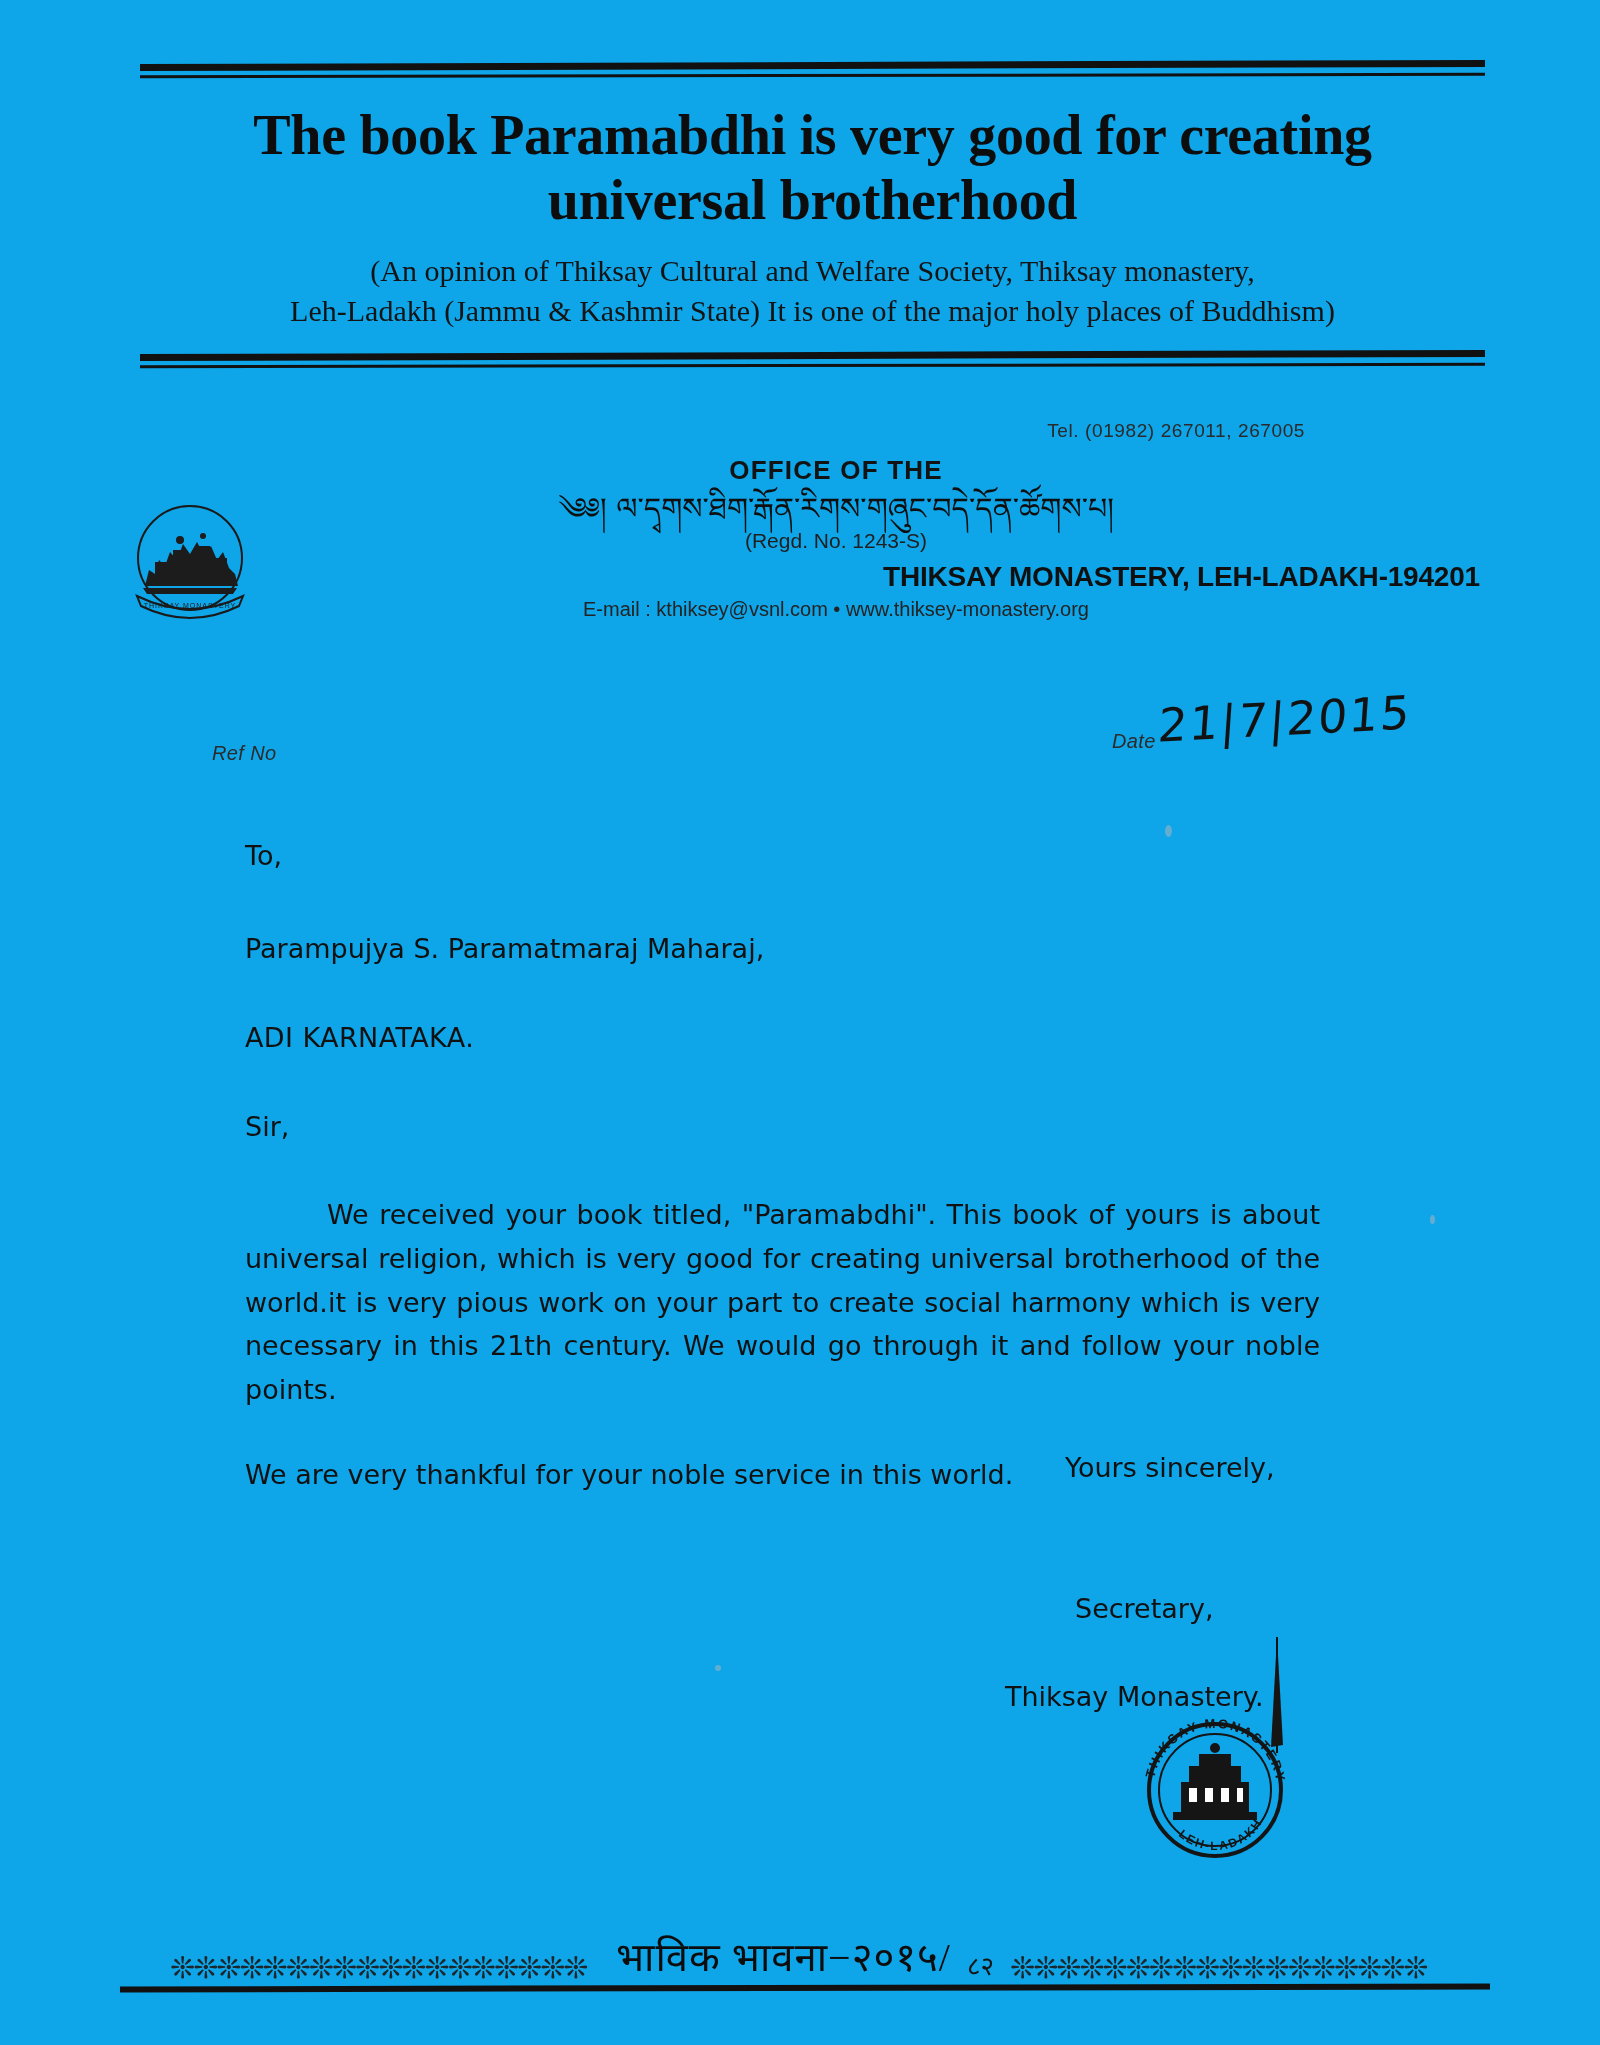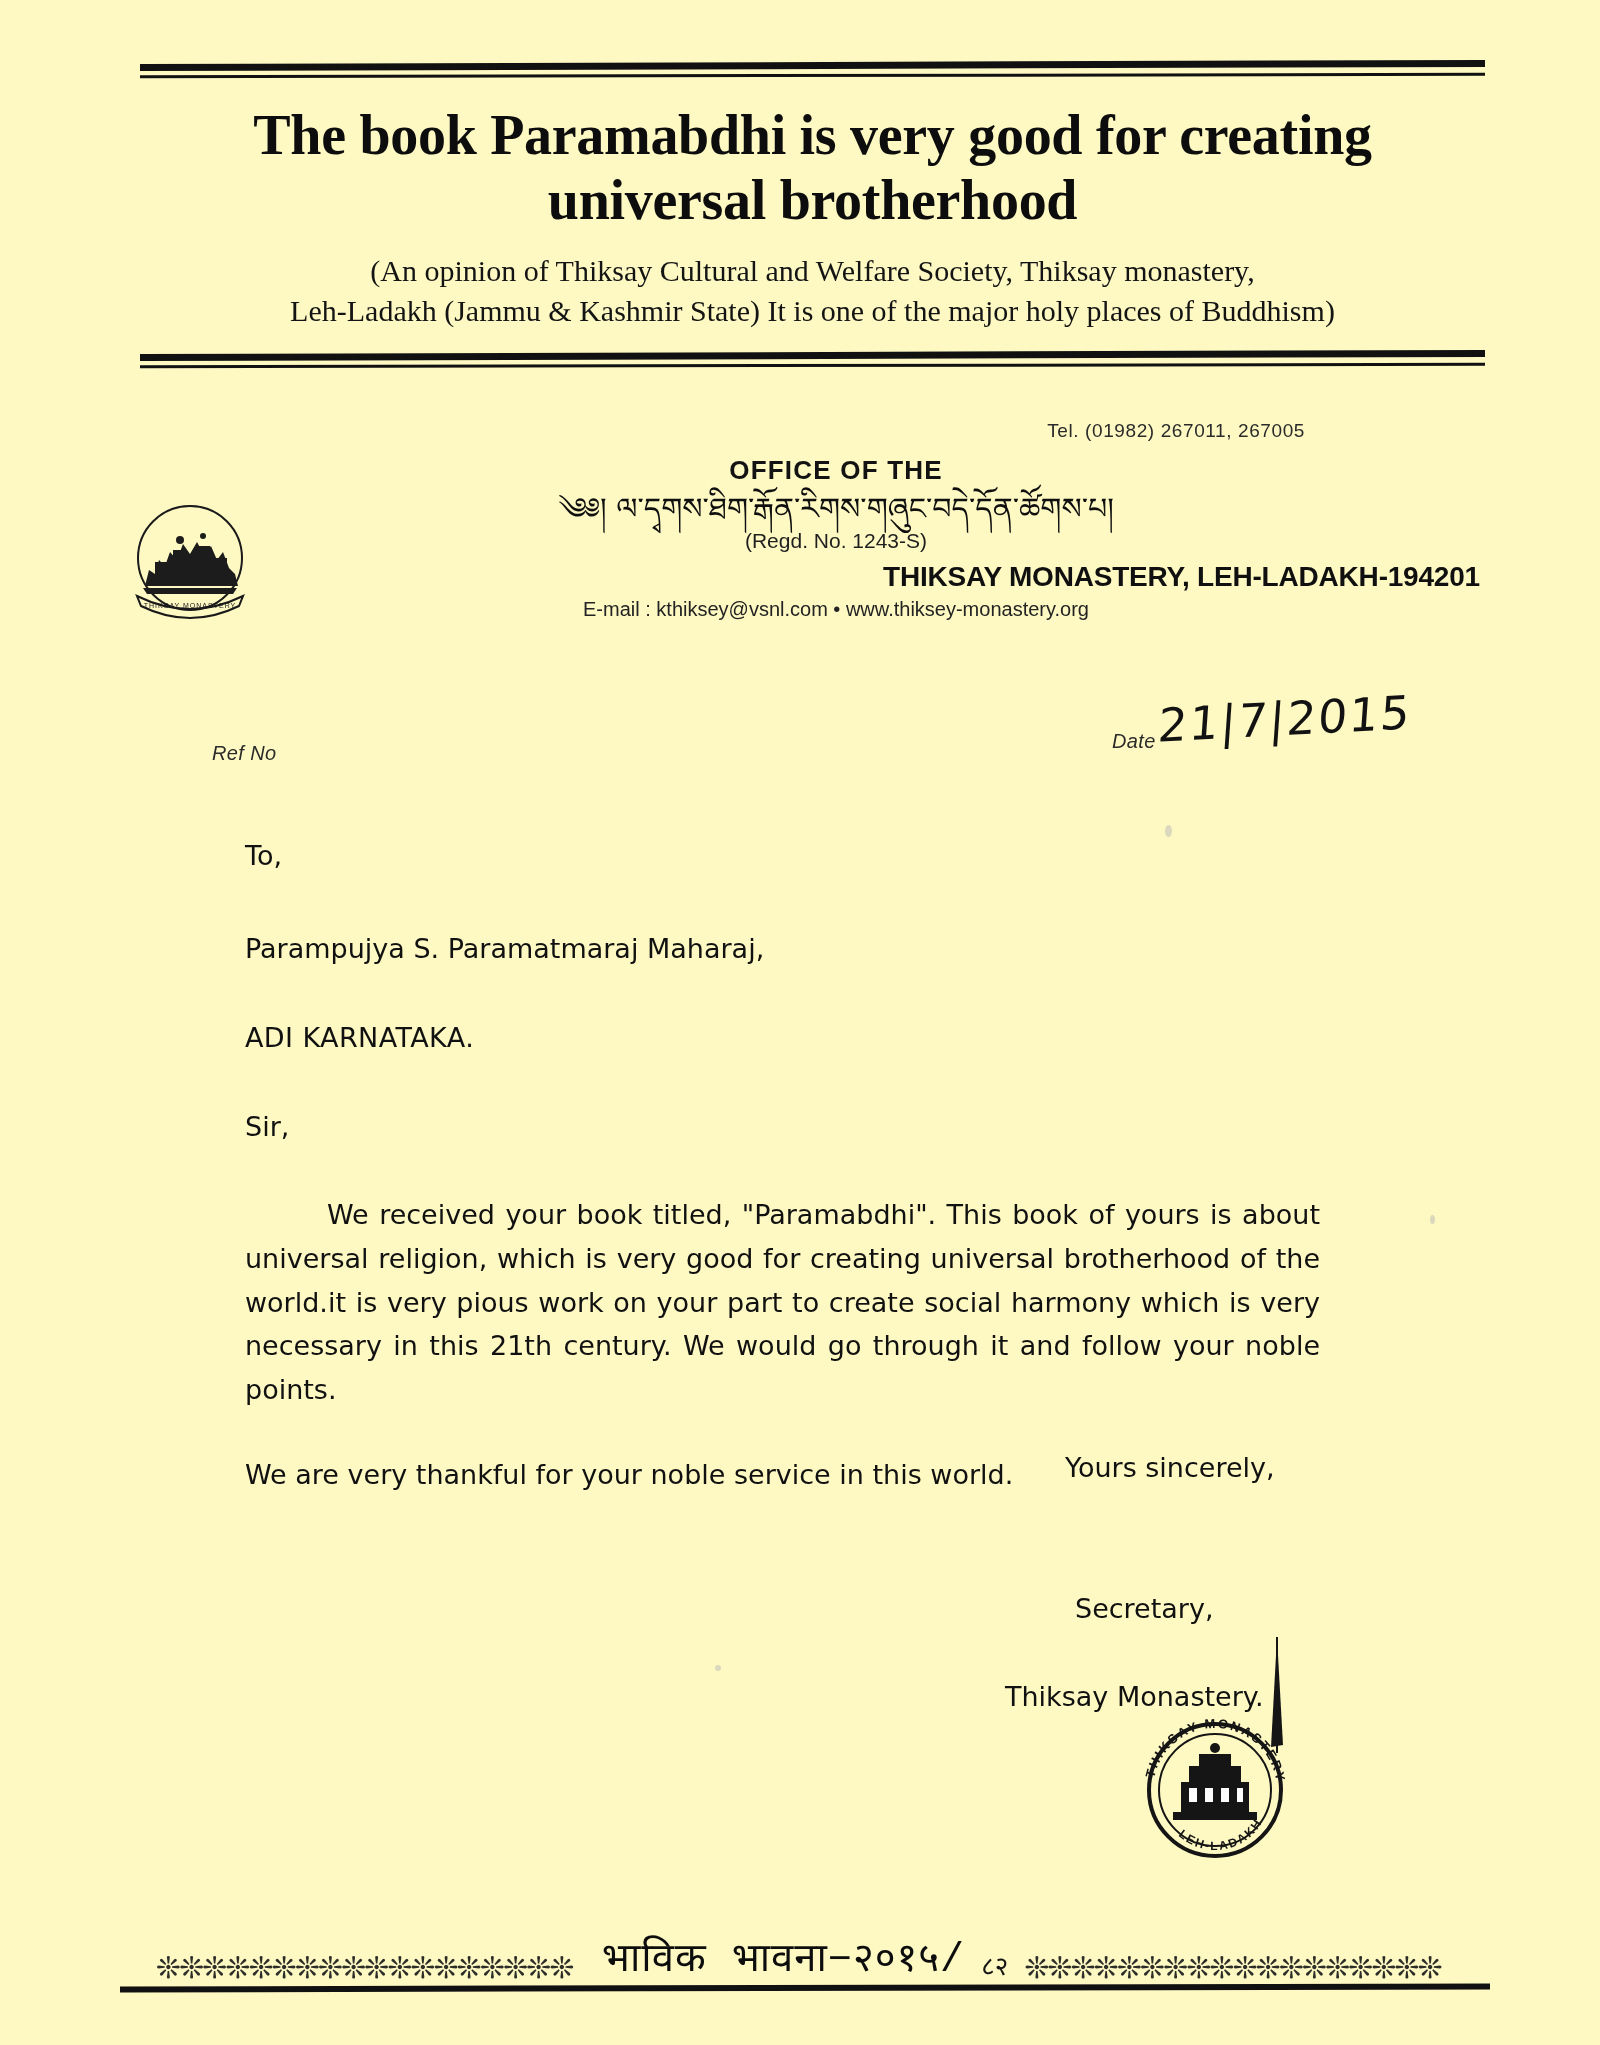--- a/index.html
+++ b/index.html
@@ -13,21 +13,21 @@
     font-family: "Liberation Sans", sans-serif;
     color: #1a1a1a;
     position: relative;
     overflow: hidden;
   }
 
   .page {
     position: relative;
     width: 1600px;
     height: 2045px;
-    background: #fef9c3;
+    background: #0ea5e9;
   }
 
   
   .masthead {
     position: absolute;
     left: 140px;
     top: 62px;
     width: 1345px;
   }
   .rule-thick {
@@ -250,21 +250,21 @@
     white-space: nowrap;
     overflow: hidden;
     font-family: "DejaVu Sans", sans-serif;
     line-height: 1;
     opacity: 0.92;
   }
   .orn-left  { width: 430px; text-align: left; }
   .orn-right { width: 430px; text-align: left; }
   .footer-title {
     font-size: 40px;
-    font-family: Liberation Mono, monospace;
+    font-family: Liberation Serif, serif;
     color: #0d0d0d;
     white-space: nowrap;
     letter-spacing: 1px;
   }
   .footer-page {
     font-size: 26px;
     font-family: "DejaVu Sans", sans-serif;
     color: #151515;
   }
   .footer-rule {

